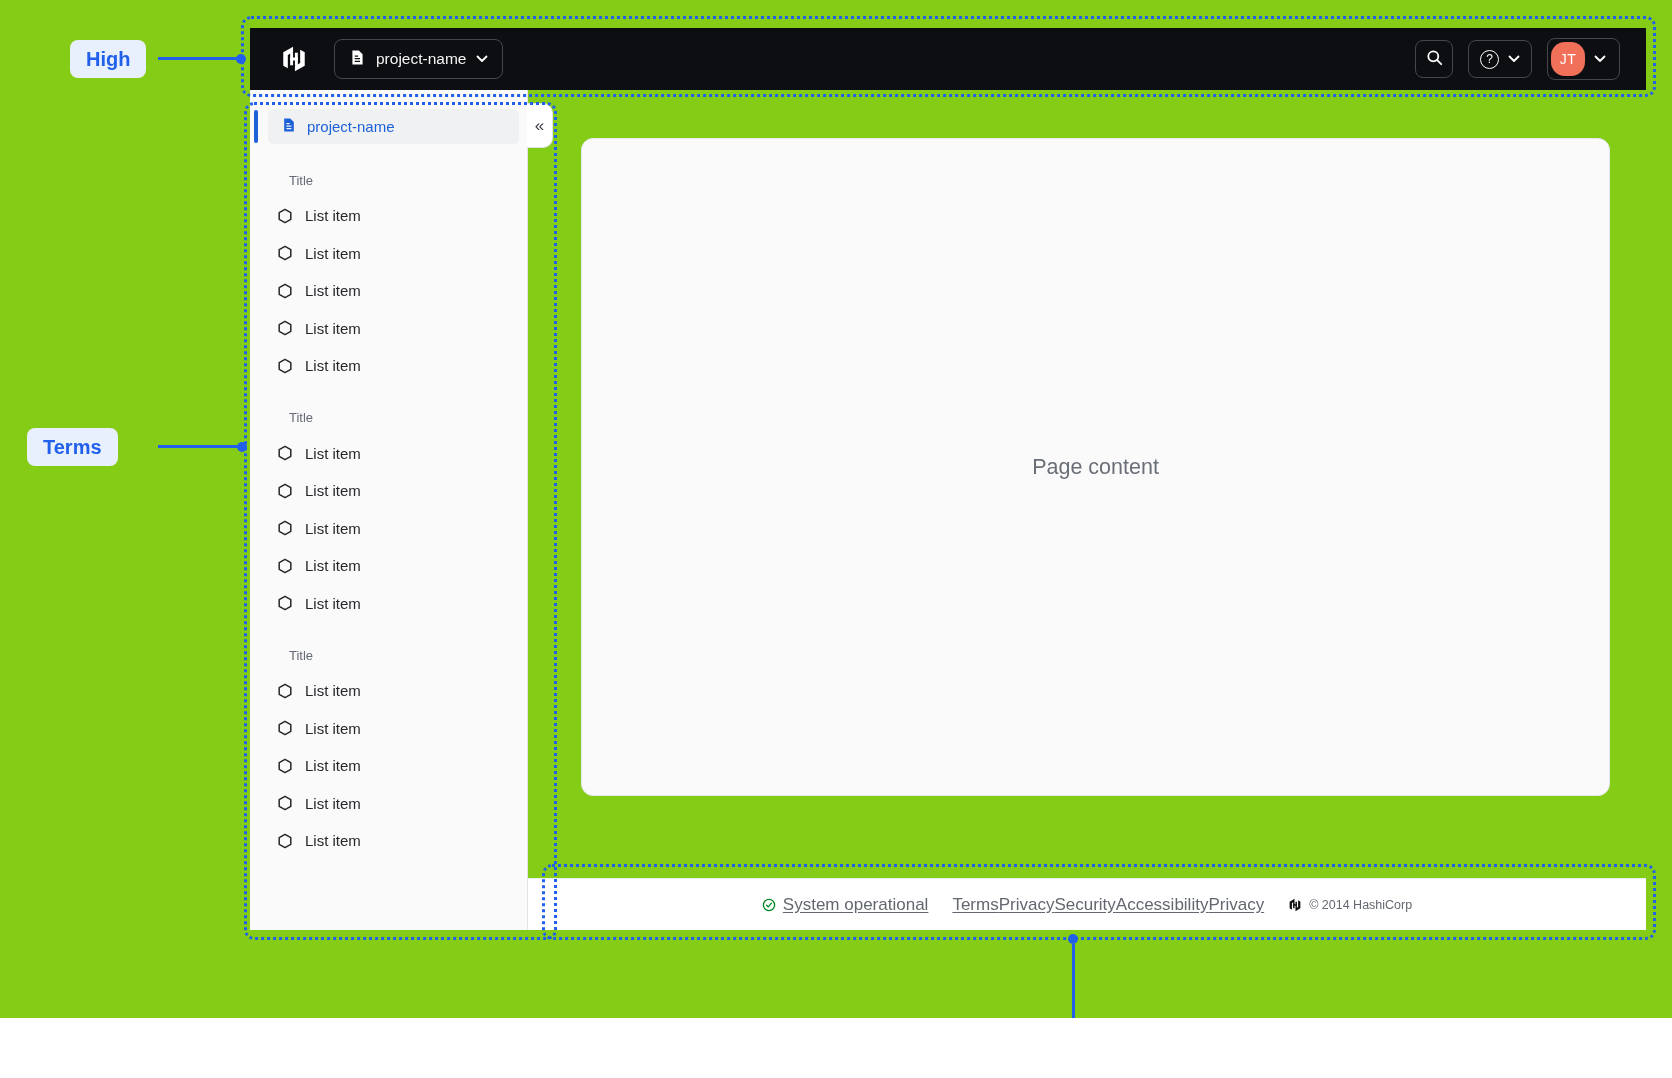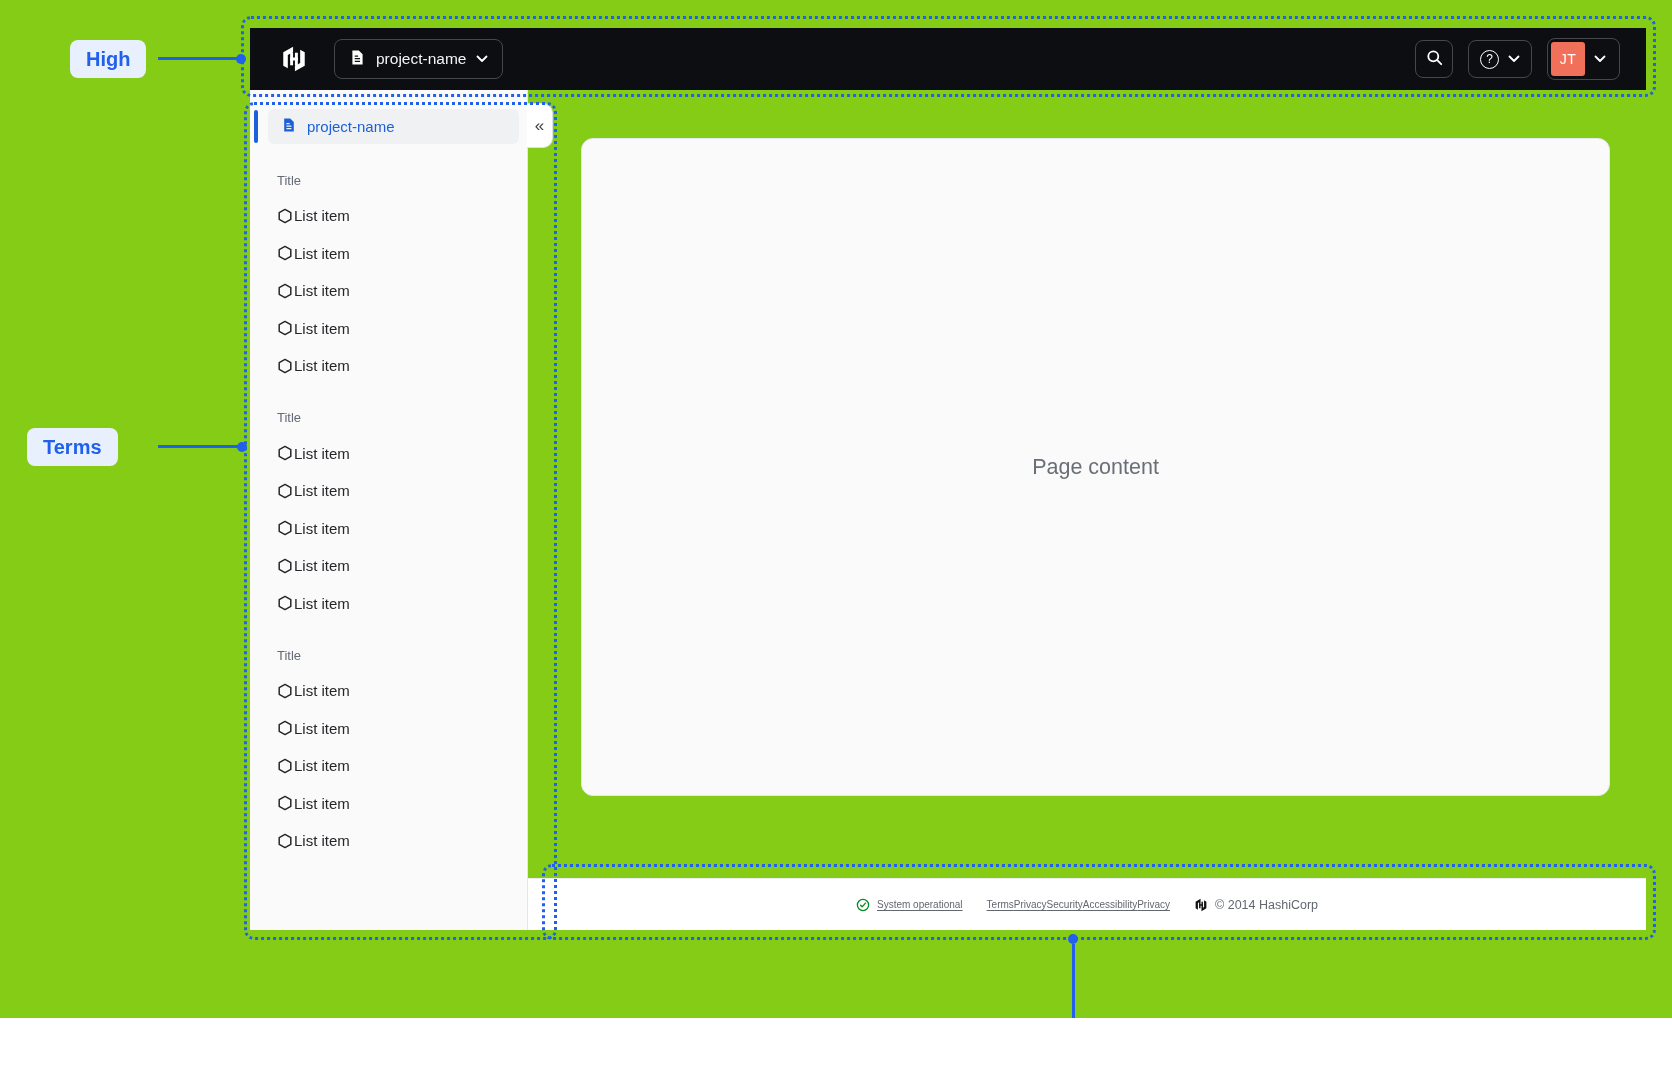--- a/index.html
+++ b/index.html
@@ -45,52 +45,52 @@
   .nav-logo{width:28px;height:28px;color:#fff;display:block}
   .nav-btn{display:flex;align-items:center;border:1px solid #45474D;border-radius:8px;color:#F4F4F5;
     background:transparent;cursor:pointer;height:40px}
   .project-select{margin-left:26px;gap:10px;padding:0 14px;font-size:15.5px}
   .nav-right{margin-left:auto;display:flex;align-items:center;gap:15px}
   .icon-btn{width:38px;justify-content:center;height:38px}
   .help-btn{width:64px;justify-content:center;gap:9px;height:38px}
   .help-ring{width:19px;height:19px;border:1.5px solid #fff;border-radius:50%;color:#fff;font-size:12px;
     display:flex;align-items:center;justify-content:center;line-height:1}
   .avatar-btn{height:42px;padding:3px;gap:0}
-  .avatar{width:34px;height:34px;border-radius:3px;background:var(--avatar-bg);color:#fff;font-size:14px;
+  .avatar{width:34px;height:34px;border-radius:14px;background:var(--avatar-bg);color:#fff;font-size:14px;
     display:flex;align-items:center;justify-content:center;letter-spacing:.5px}
   .avatar-btn .chev{margin:0 10px 0 9px}
 
   
   .sidebar{position:absolute;left:250px;top:90px;width:278px;height:840px;background:#FAFAFA;
     border-right:1px solid var(--border);z-index:1}
   .side-header{position:relative;margin:19px 8px 0 18px;height:35px}
   .side-accent{position:absolute;left:-14px;top:1px;width:4px;height:33px;background:var(--link-blue);border-radius:2px}
   .side-pill{display:flex;align-items:center;gap:10px;height:35px;background:#F0F1F3;border-radius:6px;
     padding:0 13px;color:var(--link-blue);font-size:15px;cursor:pointer}
   .collapse-tab{position:absolute;left:527px;top:103px;width:26px;height:45px;background:#fff;
     border:1px solid #DDE0E4;border-left:none;border-radius:0 10px 10px 0;z-index:3;
     display:flex;align-items:center;justify-content:center;font-size:17px;color:#3B3D45;cursor:pointer}
   .sidebar-nav{padding-top:26px}
   .nav-section{margin-top:0}
   .nav-section + .nav-section{margin-top:23px}
-  .nav-title{height:20px;margin:0 0 7px 27px;font-size:13px;color:var(--muted);display:flex;align-items:center}
-  .nav-item{height:37.5px;display:flex;align-items:center;gap:1px;padding-left:27px;font-size:15px;
+  .nav-title{height:20px;margin:0 0 7px 39px;font-size:13px;color:var(--muted);display:flex;align-items:center}
+  .nav-item{height:37.5px;display:flex;align-items:center;gap:12px;padding-left:27px;font-size:15px;
     color:var(--txt);cursor:pointer}
   .hex{width:16px;height:16px;flex:0 0 16px;display:block}
 
   
   .main-panel{position:absolute;left:581px;top:138px;width:1029px;height:658px;background:#FAFAFA;
     border:1px solid #E4E7EB;border-radius:12px;display:flex;align-items:center;justify-content:center;z-index:1}
   .main-placeholder{font-size:21.5px;color:#6A6F77}
 
   
   .footer{position:absolute;left:528px;top:878px;width:1118px;height:52px;background:#fff;
     border-top:1px solid #ECEEF0;display:flex;align-items:center;justify-content:center;gap:24px;z-index:1}
   .foot-group{display:flex;align-items:center;gap:7px}
-  .foot-link{font-size:10px;color:#63676F;text-decoration:underline;text-underline-offset:2px;cursor:pointer}
+  .foot-link{font-size:17px;color:#63676F;text-decoration:underline;text-underline-offset:2px;cursor:pointer}
   .foot-text{font-size:12.5px;color:#63676F}
   .foot-logo{width:14px;height:14px;color:#111}
   .chev{display:block}
 </style>
 </head>
 <body>
 
 <div class="canvas">
 
   <div class="region region-high"></div>

